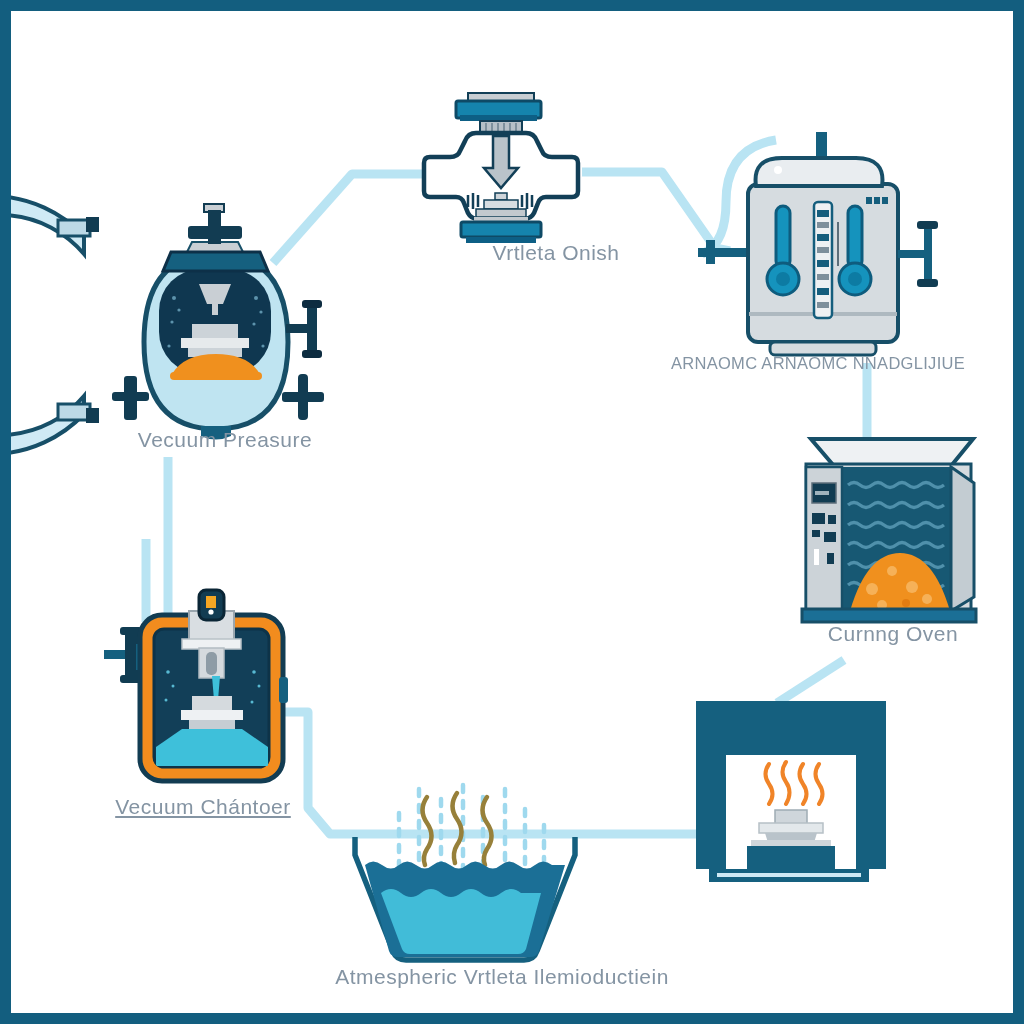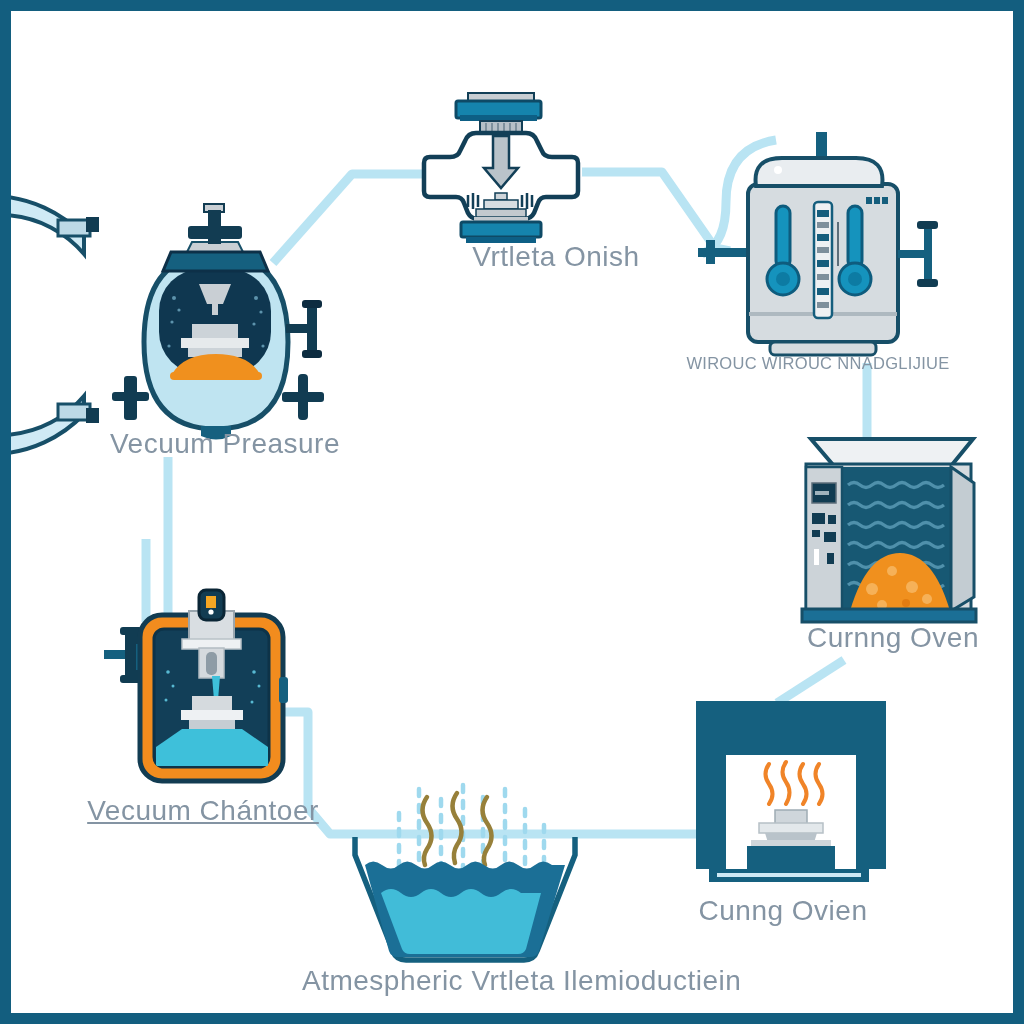--- a/index.html
+++ b/index.html
@@ -3,21 +3,21 @@
 <meta charset="utf-8">
 <style>
   html,body{margin:0;padding:0;background:#ffffff;}
   #stage{
     position:relative;width:1024px;height:1024px;background:#ffffff;
     font-family:"Liberation Sans",sans-serif;overflow:hidden;box-sizing:border-box;
     border:11px solid #135e7f;
   }
   svg{display:block;overflow:visible;}
   .node-label{
-    position:absolute;color:#8494a3;font-size:28px;letter-spacing:.5px;
+    position:absolute;color:#8494a3;font-size:21px;letter-spacing:.5px;
     text-align:center;white-space:nowrap;z-index:3;
   }
   .node-label.small{font-size:16.5px;letter-spacing:.3px;}
   #connectors{position:absolute;left:0;top:0;z-index:1;}
   .machine{position:absolute;z-index:2;}
 </style>
 </head>
 <body>
 
 <div id="stage">
@@ -274,20 +274,19 @@
         <path d="M118,10 q-9,13 0,26 q9,13 0,26 q-5,8 -2,18"></path>
         <path d="M148,14 q-9,13 0,26 q9,13 0,26 q-5,8 -2,16"></path>
       </g>
       <path d="M16,54 L16,72 L54,168 q3,9 13,9 h118 q10,0 13,-9 L236,72 L236,54" fill="none" stroke="#15607f" stroke-width="5.5"></path>
       <path d="M26,82 q8,-7 17,0 t17,0 t17,0 t17,0 t17,0 t17,0 t17,0 t17,0 t17,0 t17,0 t17,0 L226,82 L200,168 q-2,6 -9,6 h-132 q-7,0 -9,-6 Z" fill="#1b6f96"></path>
       <path d="M42,110 q10,-8 20,0 t20,0 t20,0 t20,0 t20,0 t20,0 t20,0 L202,110 L187,166 q-2,5 -8,5 h-108 q-6,0 -8,-5 Z" fill="#41bcd8"></path>
     </svg>
   </div>
 
   <div class="node-label" style="left:405px;top:230px;width:280px;">Vrtleta Onish</div>
-  <div class="node-label small" style="left:657px;top:343px;width:300px;">WIROUC WIROUC NNADGLIJIUE</div>
+  <div class="node-label small" style="left:657px;top:343px;width:300px;">ARNAOMC ARNAOMC NNADGLIJIUE</div>
   <div class="node-label" style="left:94px;top:417px;width:240px;">Vecuum Preasure</div>
   <div class="node-label" style="left:762px;top:611px;width:240px;">Curnng Oven</div>
   <div class="node-label" style="left:72px;top:784px;width:240px;text-decoration:underline;">Vecuum Chántoer</div>
-  <div class="node-label" style="left:652px;top:884px;width:240px;">Cunng Ovien</div>
   <div class="node-label" style="left:291px;top:954px;width:400px;">Atmespheric Vrtleta Ilemioductiein</div>
 
 </div>
 
 </body></html>

